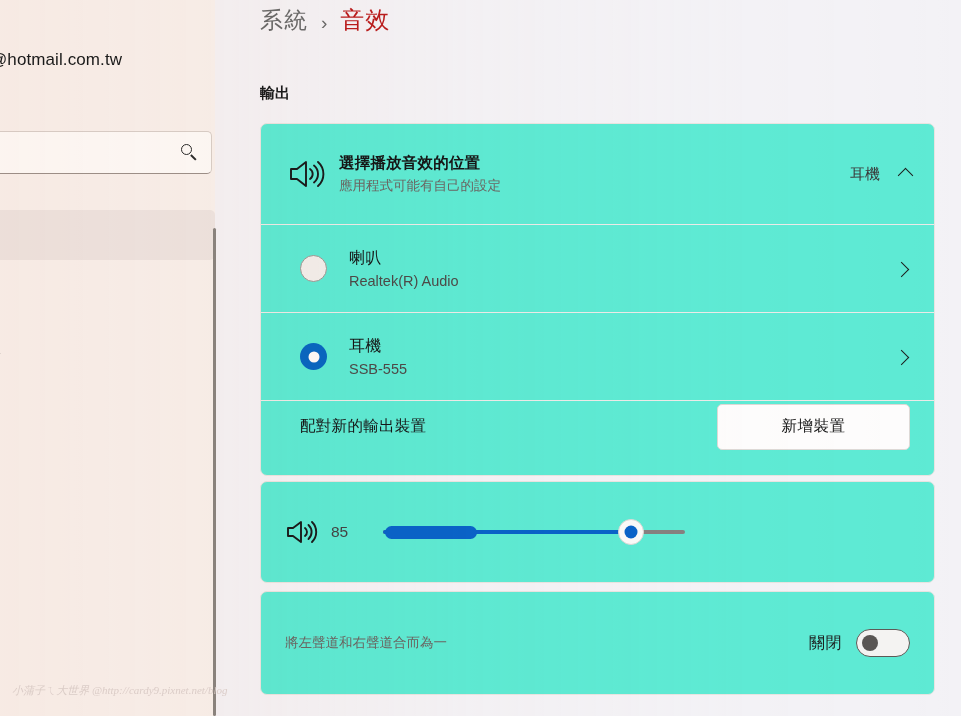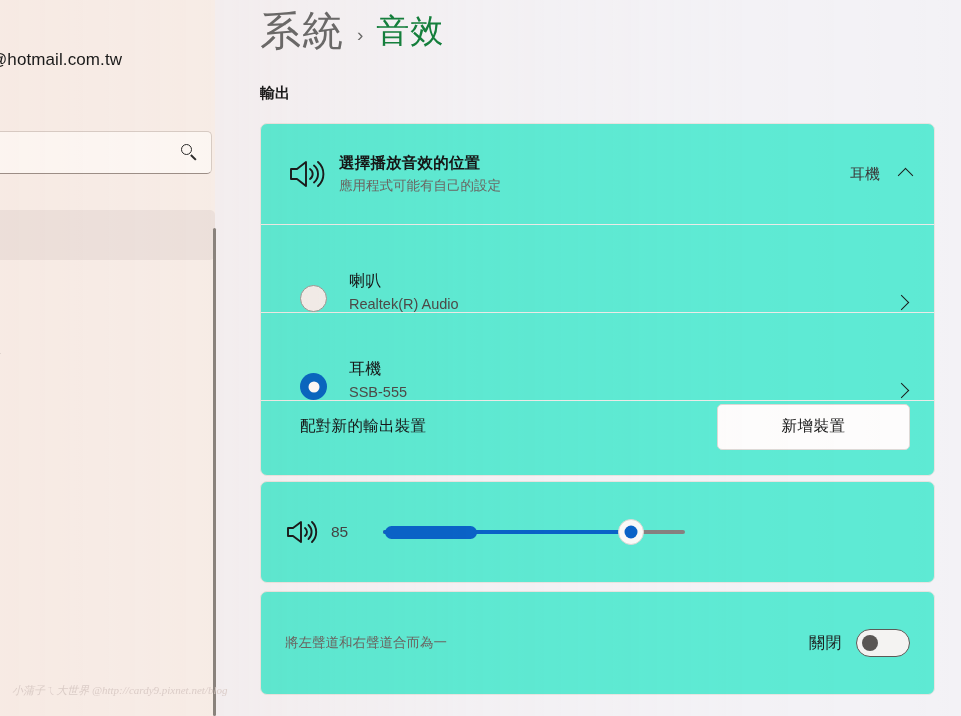--- a/index.html
+++ b/index.html
@@ -49,23 +49,23 @@
   #sidebar-scrollbar{
     position:absolute;left:213px;top:228px;width:3px;height:488px;background:#8a8580;border-radius:2px;
   }
 
   
   #content{position:absolute;left:215px;top:0;width:746px;height:716px;}
 
   #breadcrumb{
     position:absolute;left:45px;top:4px;display:flex;align-items:center;gap:13px;
   }
-  #breadcrumb .crumb-parent{font-size:41px;color:#6a6a6a;letter-spacing:1px;}
+  #breadcrumb .crumb-parent{font-size:23px;color:#6a6a6a;letter-spacing:1px;}
   #breadcrumb .crumb-sep{font-size:19px;color:#6a6a6a;padding-top:6px;}
-  #breadcrumb .crumb-current{font-size:33px;color:#15803d;letter-spacing:1px;}
+  #breadcrumb .crumb-current{font-size:24px;color:#b91c1c;letter-spacing:1px;}
 
   #section-output{position:absolute;left:45px;top:84px;font-size:15px;color:#1b1b1b;font-weight:600;}
 
   .card{
     position:absolute;left:45px;width:675px;background:#5eead4;
     border:1px solid #e8e4e1;border-radius:7px;box-sizing:border-box;
   }
   #card-output{top:123px;height:353px;padding:0;}
   #card-volume{top:481px;height:102px;}
   #card-mono{top:591px;height:104px;}
@@ -81,21 +81,21 @@
   .row-title{font-size:15.5px;color:#161616;font-weight:600;letter-spacing:.2px;}
   .row-sub{font-size:13.5px;color:#6a6663;}
   .row-value{font-size:15px;color:#3a3a3a;margin-right:16px;}
   .chev{width:20px;height:20px;position:relative;flex:0 0 20px;}
   .chev:before{content:"";position:absolute;left:4px;top:6px;width:10px;height:10px;
     border-left:1.7px solid #1d1d1d;border-top:1.7px solid #1d1d1d;}
   .chev.up:before{transform:rotate(45deg);}
   .chev.right:before{transform:rotate(135deg);left:2px;top:5px;}
 
   
-  .device-row{height:88px;padding:0 20px 0 39px;align-items:flex-end;}
+  .device-row{height:88px;padding:0 20px 0 39px;}
   .radio{
     width:27px;height:27px;border-radius:50%;box-sizing:border-box;
     border:1.4px solid #9d9894;background:#f1eeec;flex:0 0 27px;margin-right:22px;
   }
   .radio.checked{
     border:none;background:#0a66c2;position:relative;
   }
   .radio.checked:after{
     content:"";position:absolute;left:50%;top:50%;width:11px;height:11px;border-radius:50%;
     background:#fbfaf9;transform:translate(-50%,-50%);

